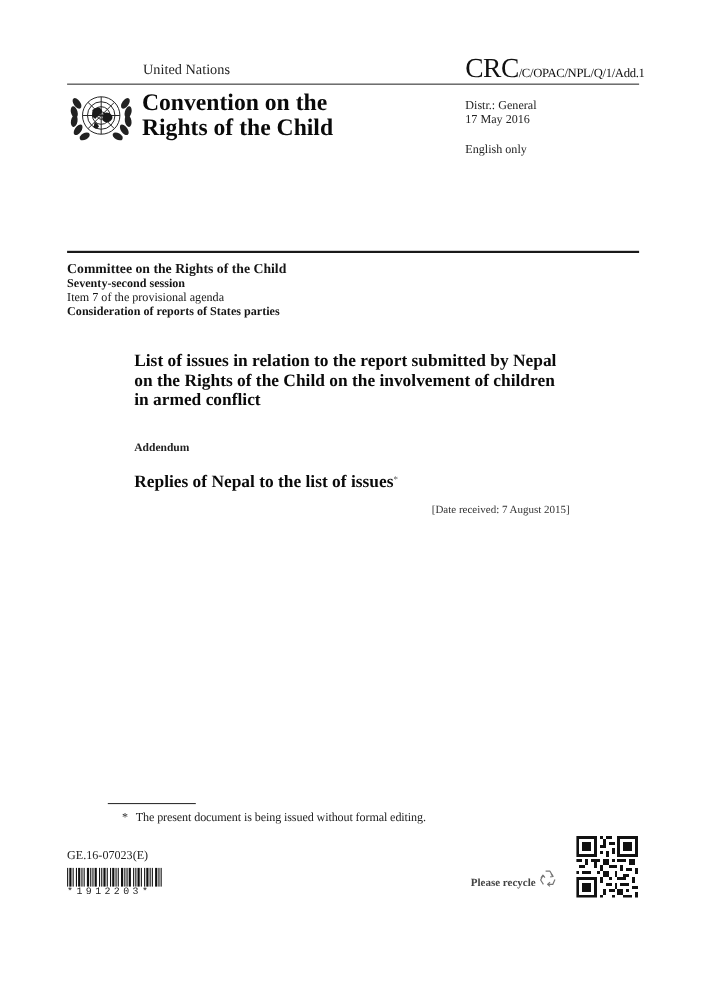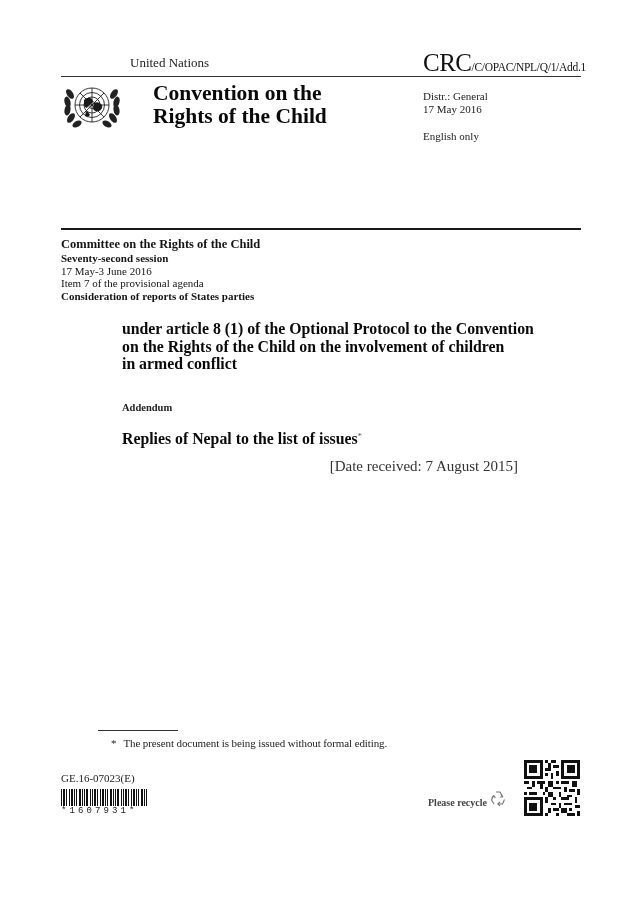--- a/index.html
+++ b/index.html
@@ -47,21 +47,20 @@
     .emblem {
       left: 62px; top: 80px;
       width: 60px; height: 50px;
     }
     .body-title {
       left: 129px; top: 82px;
       font-size: 21.5px;
       font-weight: bold;
       line-height: 23px;
       color: #0a0a0a;
-      margin-left: 24px;
     }
 
     
     .distr {
       left: 423px; top: 90px;
       font-size: 11px;
       line-height: 13px;
       color: #222;
     }
     .distr .gap { height: 14px; }
@@ -104,21 +103,21 @@
       color: #0a0a0a;
     }
     .replies sup {
       font-size: 8px;
       font-weight: normal;
       vertical-align: 5px;
       color: #555;
     }
     .date-received {
       right: 122px; top: 458px;
-      font-size: 15px;
+      font-size: 10px;
       color: #333;
     }
 
     
     .fn-rule {
       left: 98px; top: 730px;
       width: 80px; height: 1px;
       background: #333;
     }
     .footnote {
@@ -222,27 +221,26 @@
   <div>17 May 2016</div>
   <div class="gap"></div>
   <div>English only</div>
 </div>
 
 <div class="abs rule-thick"></div>
 
 <div class="abs committee">
   <div class="name">Committee on the Rights of the Child</div>
   <div class="bold">Seventy-second session</div>
-  <div>17 May-3 June 2016</div>
   <div>Item 7 of the provisional agenda</div>
   <div class="bold">Consideration of reports of States parties</div>
 </div>
 
 <div class="abs main-title">
-  <div>under article 8 (1) of the Optional Protocol to the Convention</div>
+  <div>List of issues in relation to the report submitted by Nepal</div>
   <div>on the Rights of the Child on the involvement of children</div>
   <div>in armed conflict</div>
 </div>
 
 <div class="abs addendum">Addendum</div>
 
 <div class="abs replies">
   <span>Replies of Nepal to the list of issues</span><sup>*</sup>
 </div>
 
@@ -284,21 +282,21 @@
     <span style="width:2px;margin-right:1px"></span>
     <span style="width:1px;margin-right:2px"></span>
     <span style="width:1px;margin-right:1px"></span>
     <span style="width:2px;margin-right:1px"></span>
     <span style="width:1px;margin-right:1px"></span>
     <span style="width:1px;margin-right:2px"></span>
     <span style="width:2px;margin-right:1px"></span>
     <span style="width:1px;margin-right:1px"></span>
     <span style="width:1px;margin-right:0"></span>
 </div>
-<div class="abs barcode-digits">*1607931*</div>
+<div class="abs barcode-digits">*1912203*</div>
 
 <div class="abs recycle-label">Please recycle</div>
 <svg class="abs recycle-icon" viewBox="0 0 20 20">
   <g fill="none" stroke="#777" stroke-width="1.1" stroke-linejoin="round">
     <path d="M8 3 L12 3 L14.5 7.5"></path>
     <path d="M13 5.5 L14.8 7.8 L12.2 8.2"></path>
     <path d="M16.5 10.5 L14.5 15 L10 15"></path>
     <path d="M12 13 L9.8 15 L12 16.8"></path>
     <path d="M6 15 L3.5 11 L5.5 7"></path>
     <path d="M3.8 9.2 L5.6 6.6 L7.4 8.8"></path>

